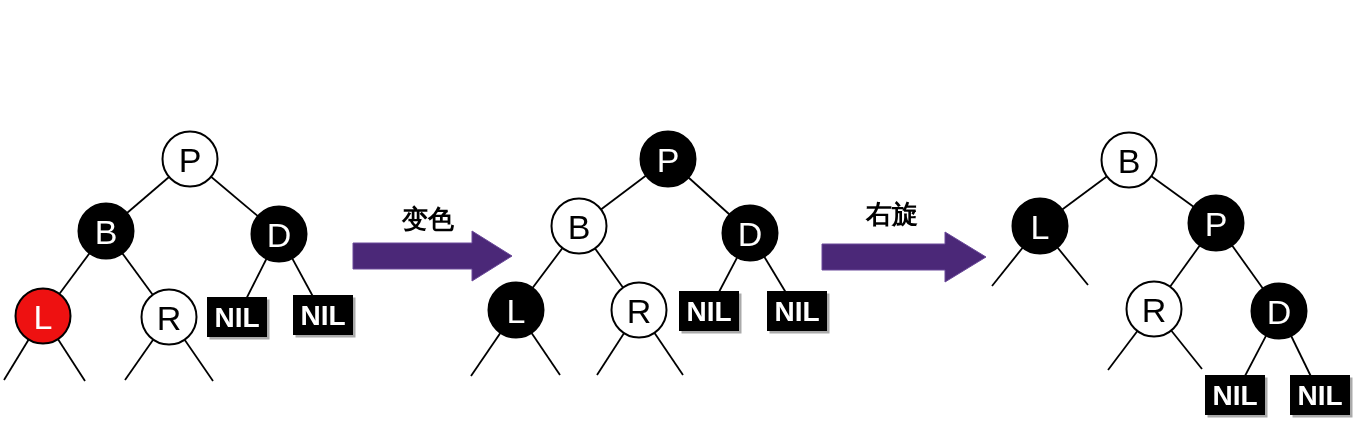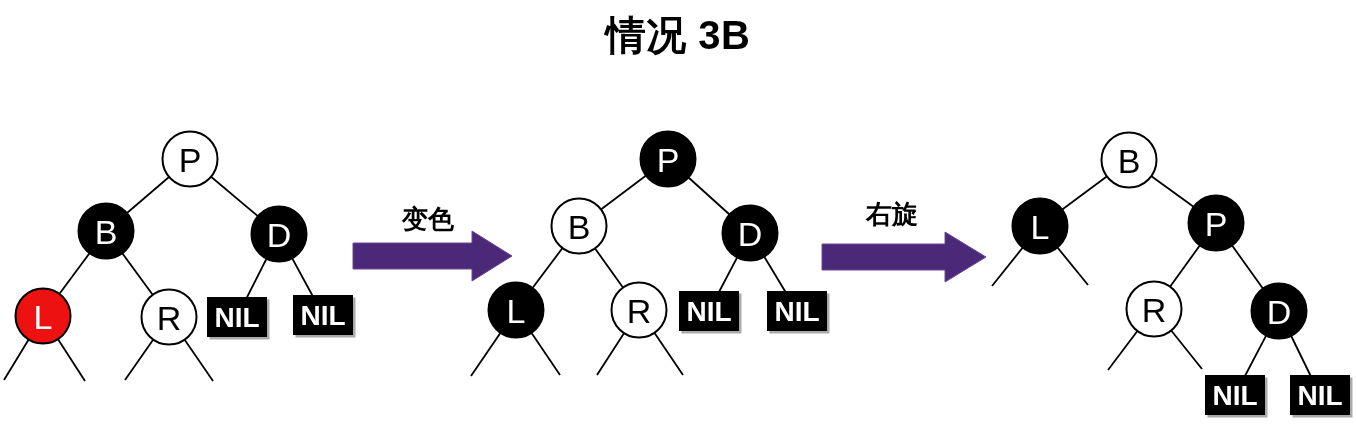--- a/index.html
+++ b/index.html
@@ -30,21 +30,20 @@
   .diagram-svg {
     position: absolute;
     left: 0;
     top: 0;
   }
 </style>
 </head>
 <body>
 
 <div class="canvas">
-  <div class="title">情况 3B</div>
   <svg class="diagram-svg" id="diagram" width="1356" height="436" viewBox="0 0 1356 436">
       <g>
         <line x1="190" y1="159" x2="106" y2="231" stroke="#000000" stroke-width="1.8"></line>
         <line x1="190" y1="159" x2="279" y2="234" stroke="#000000" stroke-width="1.8"></line>
         <line x1="106" y1="231" x2="43" y2="316" stroke="#000000" stroke-width="1.8"></line>
         <line x1="106" y1="231" x2="169" y2="317" stroke="#000000" stroke-width="1.8"></line>
         <line x1="279" y1="234" x2="237" y2="317" stroke="#000000" stroke-width="1.8"></line>
         <line x1="279" y1="234" x2="323" y2="315" stroke="#000000" stroke-width="1.8"></line>
         <line x1="43" y1="316" x2="4" y2="380" stroke="#000000" stroke-width="1.8"></line>
         <line x1="43" y1="316" x2="85" y2="381" stroke="#000000" stroke-width="1.8"></line>

